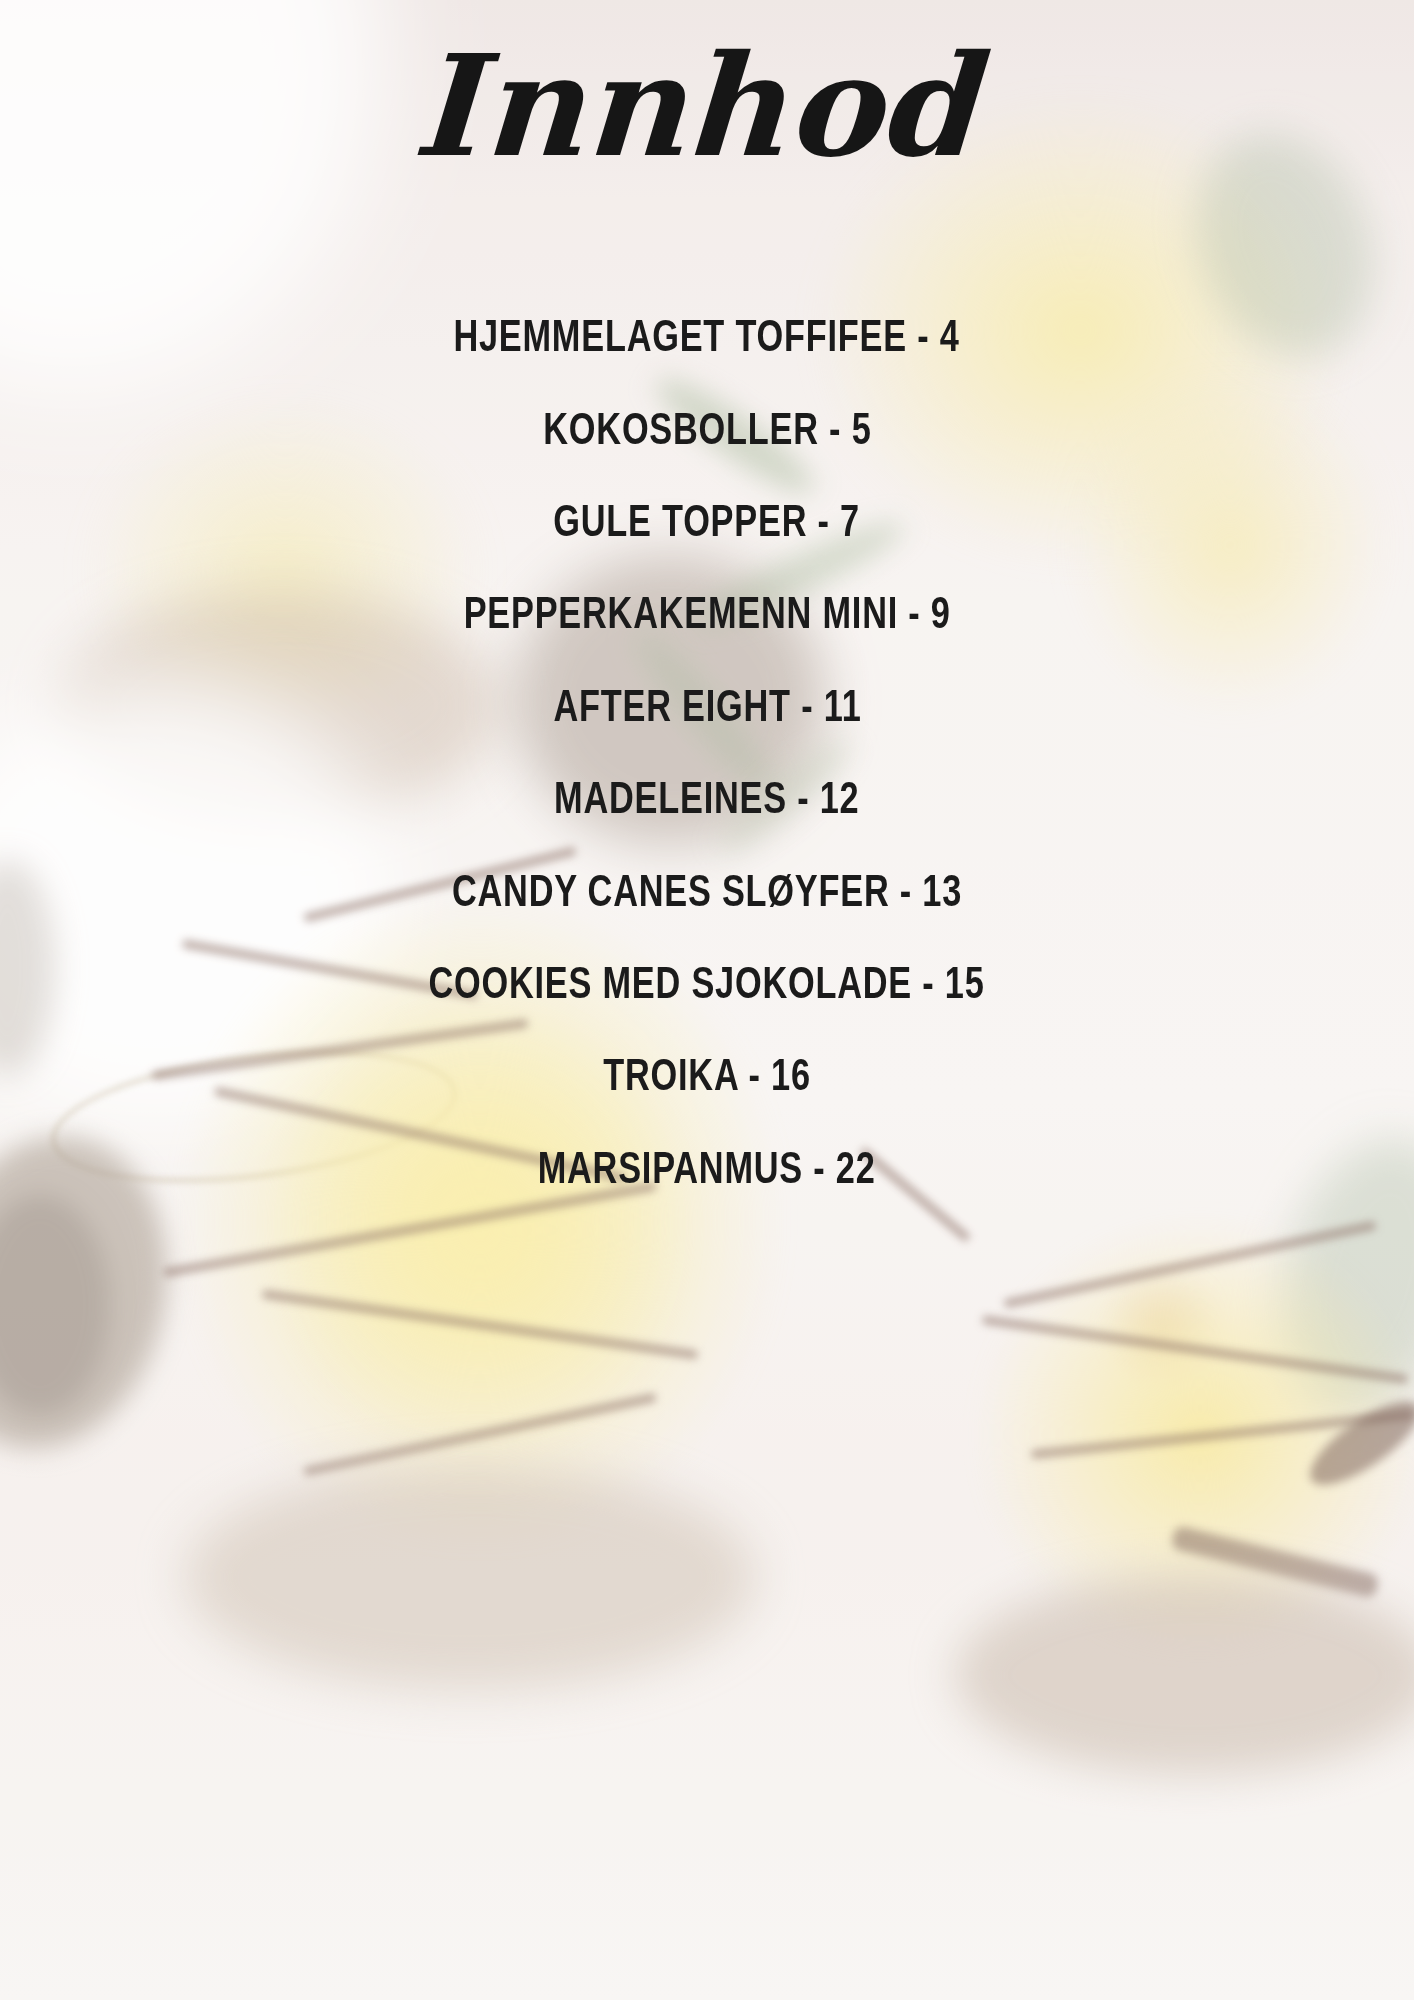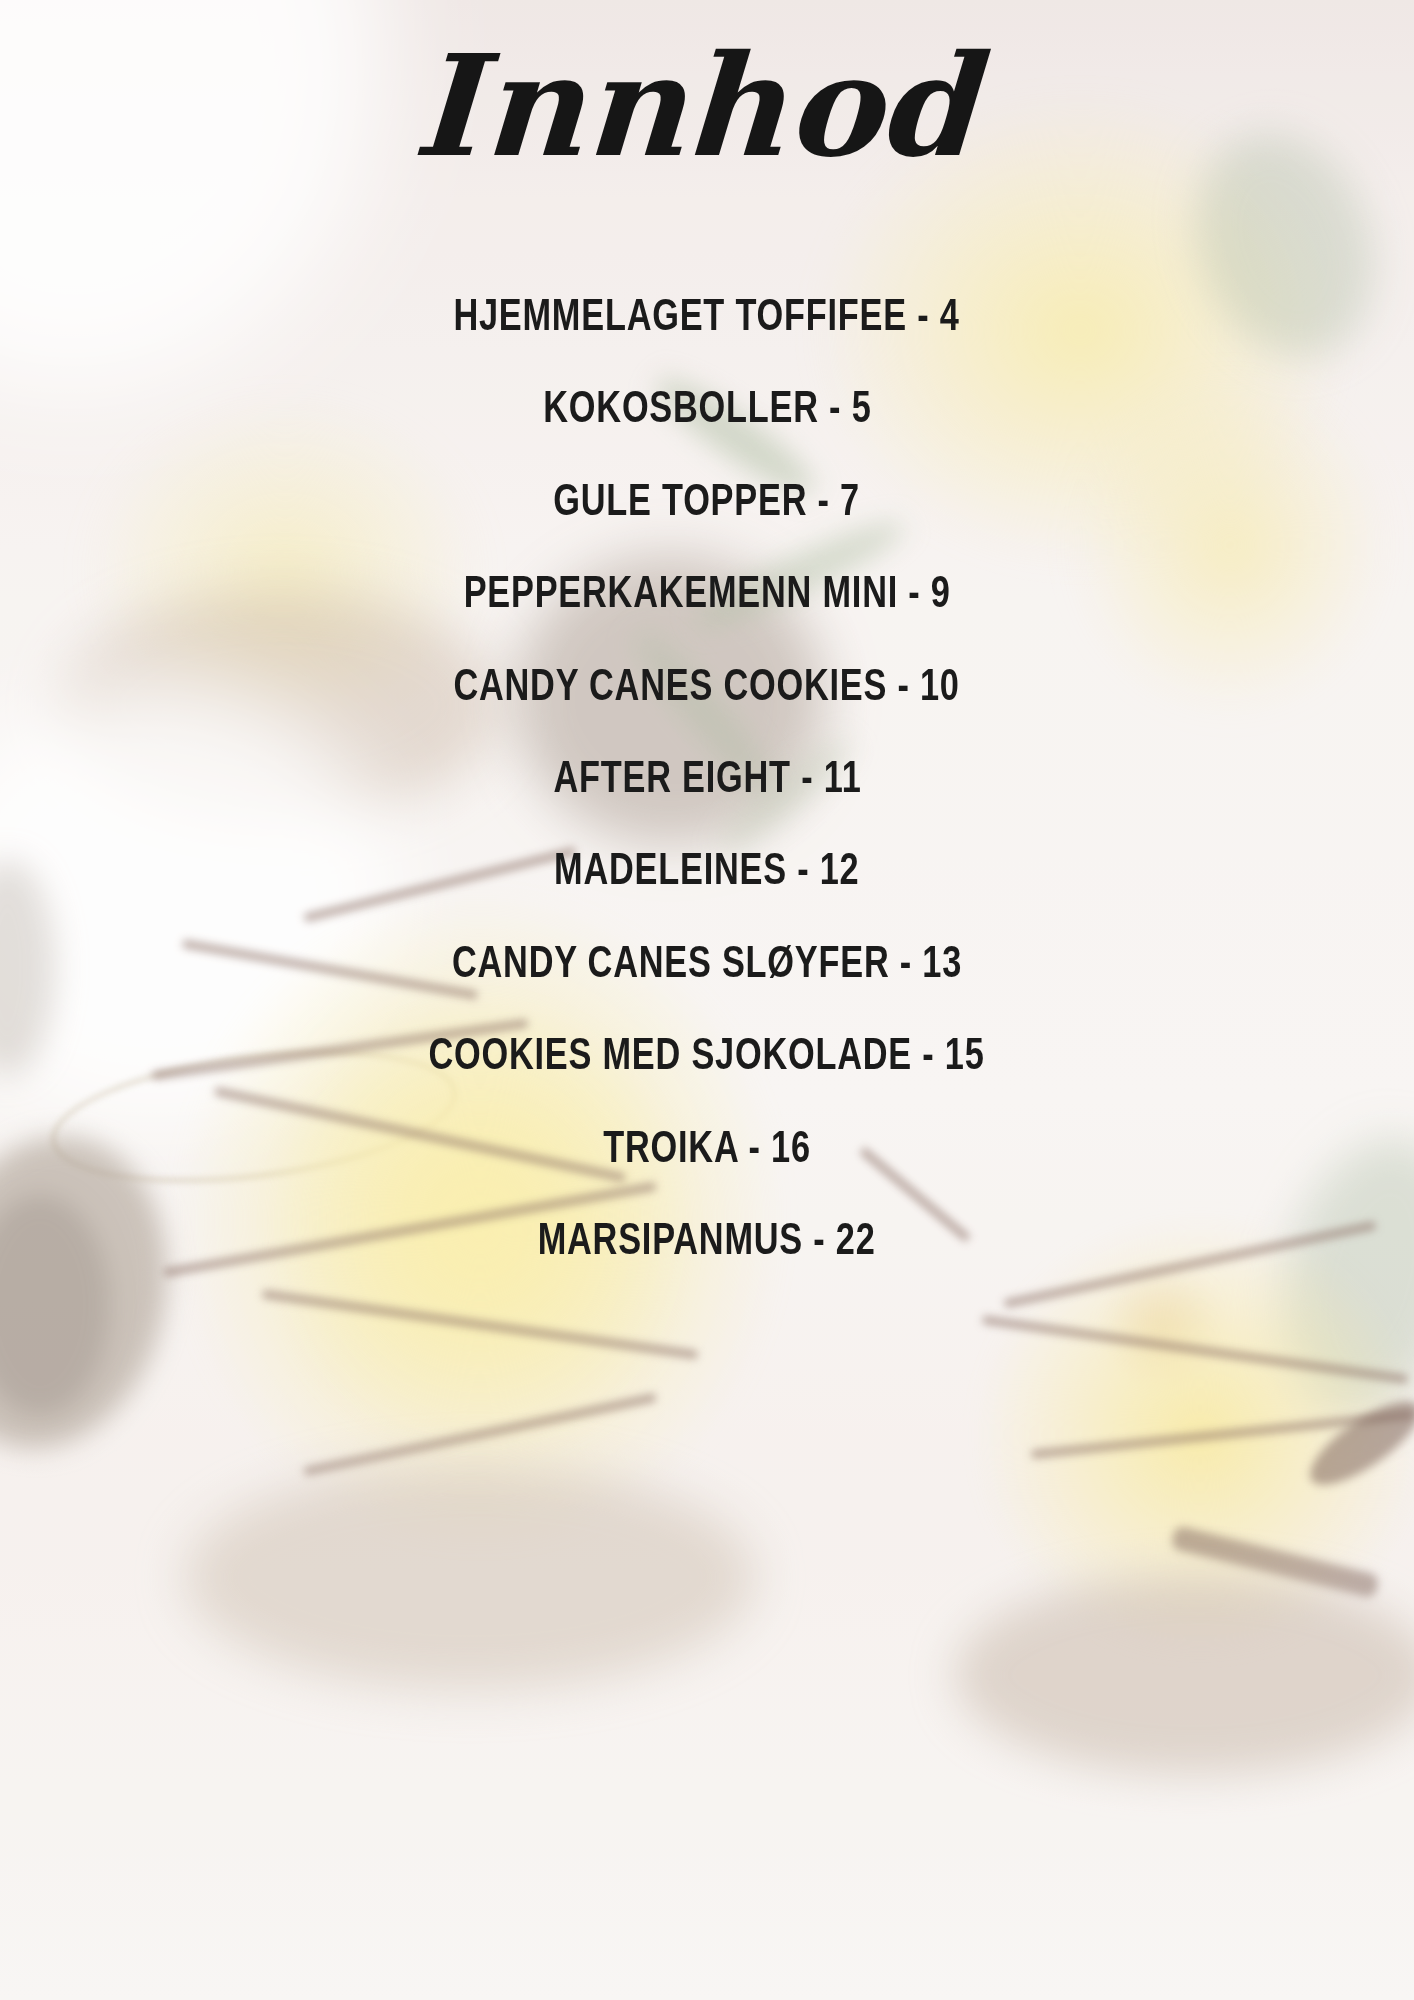--- a/index.html
+++ b/index.html
@@ -57,21 +57,21 @@
   .wash{position:absolute;inset:0;background:rgba(255,255,255,.25);}
   
   .content{position:absolute;left:0;top:0;width:1414px;text-align:center;}
   .title{
     margin:26px 0 0 0;padding:0;
     font-family:"DejaVu Serif",serif;font-style:italic;font-weight:bold;
     font-size:140px;line-height:1.15;color:#161616;
     transform:skewX(-6deg);
   }
   .toc{list-style:none;margin:0;padding:0;position:absolute;top:290px;left:0;width:100%;}
-  .toc li{height:92.4px;display:flex;align-items:flex-start;justify-content:center;}
+  .toc li{height:92.4px;display:flex;align-items:center;justify-content:center;}
   .toc-text{
     display:inline-block;white-space:nowrap;
     font-size:44px;font-weight:bold;letter-spacing:1px;color:#1b1b1b;
     transform:scaleX(.78);transform-origin:center;
   }
 </style>
 </head>
 <body>
 
 <div class="photo">
@@ -123,23 +123,20 @@
     <li>
         <span class="toc-text">KOKOSBOLLER - 5</span>
       </li>
     <li>
         <span class="toc-text">GULE TOPPER - 7</span>
       </li>
     <li>
         <span class="toc-text">PEPPERKAKEMENN MINI - 9</span>
       </li>
     <li>
-        <span class="toc-text">CANDY CANES COOKIES - 10</span>
-      </li>
-    <li>
         <span class="toc-text">AFTER EIGHT - 11</span>
       </li>
     <li>
         <span class="toc-text">MADELEINES - 12</span>
       </li>
     <li>
         <span class="toc-text">CANDY CANES SLØYFER - 13</span>
       </li>
     <li>
         <span class="toc-text">COOKIES MED SJOKOLADE - 15</span>

